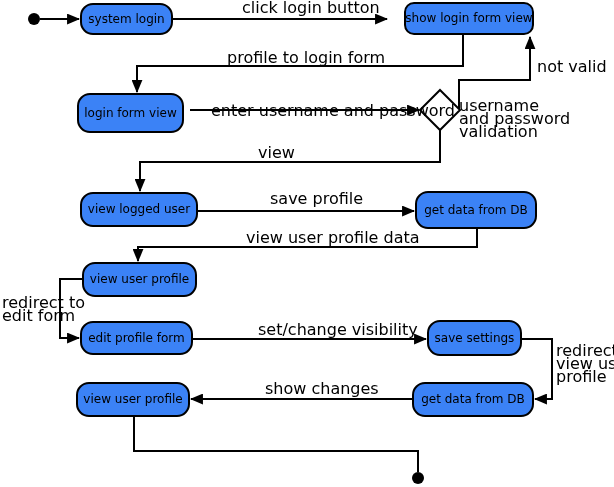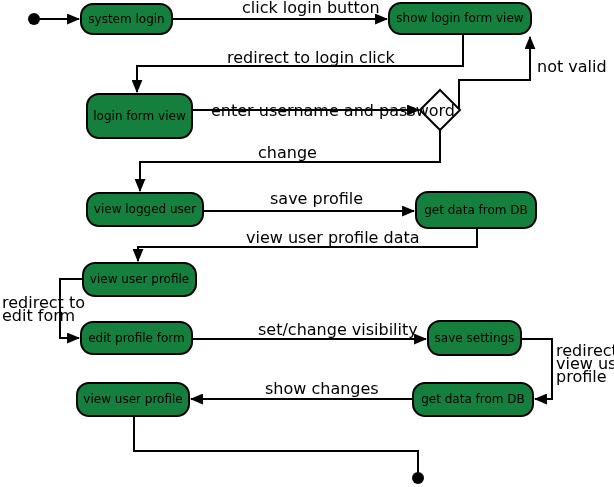--- a/index.html
+++ b/index.html
@@ -21,21 +21,21 @@
     left: 0;
     top: 0;
     width: 614px;
     height: 487px;
   }
   .node {
     position: absolute;
     box-sizing: border-box;
     border: 2px solid #000000;
     border-radius: 13px;
-    background: #15803d;
+    background: #3b82f6;
     display: flex;
     align-items: center;
     justify-content: center;
     font-size: 12px;
     line-height: 13px;
     white-space: nowrap;
     z-index: 2;
   }
   .edge-label {
     position: absolute;
@@ -76,48 +76,53 @@
     <path d="M193,339 H426" fill="none" stroke="#000000" stroke-width="2" marker-end="url(#arrow)"></path>
     <path d="M522,339 H552 V399 H535" fill="none" stroke="#000000" stroke-width="2" marker-end="url(#arrow)"></path>
     <path d="M412,399 H191" fill="none" stroke="#000000" stroke-width="2" marker-end="url(#arrow)"></path>
     <path d="M134,417 V451 H418 V472" fill="none" stroke="#000000" stroke-width="2"></path>
 
     <polygon points="440,90 460,110 440,130 420,110" fill="#ffffff" stroke="#000000" stroke-width="2"></polygon>
   </svg>
 
   <div class="node" style="left:80px; top:3px; width:93px; height:32px;">system login</div>
 
-  <div class="node" style="left:388px; top:2px; width:144px; height:33px;">show login form view</div>
+  <div class="node" style="left:404px; top:2px; width:130px; height:33px;border-radius:10px;">show login form view</div>
 
-  <div class="node" style="left:86px; top:93px; width:107px; height:46px;">login form view</div>
+  <div class="node" style="left:77px; top:93px; width:107px; height:40px;">login form view</div>
 
-  <div class="node" style="left:86px; top:192px; width:118px; height:35px;">view logged user</div>
+  <div class="node" style="left:80px; top:192px; width:118px; height:35px;">view logged user</div>
 
   <div class="node" style="left:415px; top:191px; width:122px; height:38px;">get data from DB</div>
 
   <div class="node" style="left:82px; top:262px; width:115px; height:35px;">view user profile</div>
 
   <div class="node" style="left:80px; top:321px; width:113px; height:34px;">edit profile form</div>
 
   <div class="node" style="left:427px; top:320px; width:95px; height:36px;">save settings</div>
 
   <div class="node" style="left:412px; top:382px; width:122px; height:35px;">get data from DB</div>
 
   <div class="node" style="left:76px; top:382px; width:114px; height:35px;">view user profile</div>
 
   <div class="edge-label" style="left:242px; top:1px;">click login button</div>
 
-  <div class="edge-label" style="left:227px; top:51px;">redirect to login click</div>
+  <div class="edge-label" style="left:227px; top:51px;">profile to login form</div>
 
   <div class="edge-label" style="left:537px; top:60px;">not valid</div>
 
   <div class="edge-label" style="left:211px; top:92px;margin-top:12px;">enter username and password</div>
 
+  <div class="edge-label multiline" style="left:459px; top:99px;">
+    <div>username</div>
+    <div>and password</div>
+    <div>validation</div>
+  </div>
 
-  <div class="edge-label" style="left:258px; top:146px;">change</div>
+  <div class="edge-label" style="left:258px; top:146px;">view</div>
 
   <div class="edge-label" style="left:270px; top:192px;">save profile</div>
 
   <div class="edge-label" style="left:246px; top:231px;">view user profile data</div>
 
   <div class="edge-label multiline" style="left:2px; top:296px;">
     <div>redirect to</div>
     <div>edit form</div>
   </div>
 

